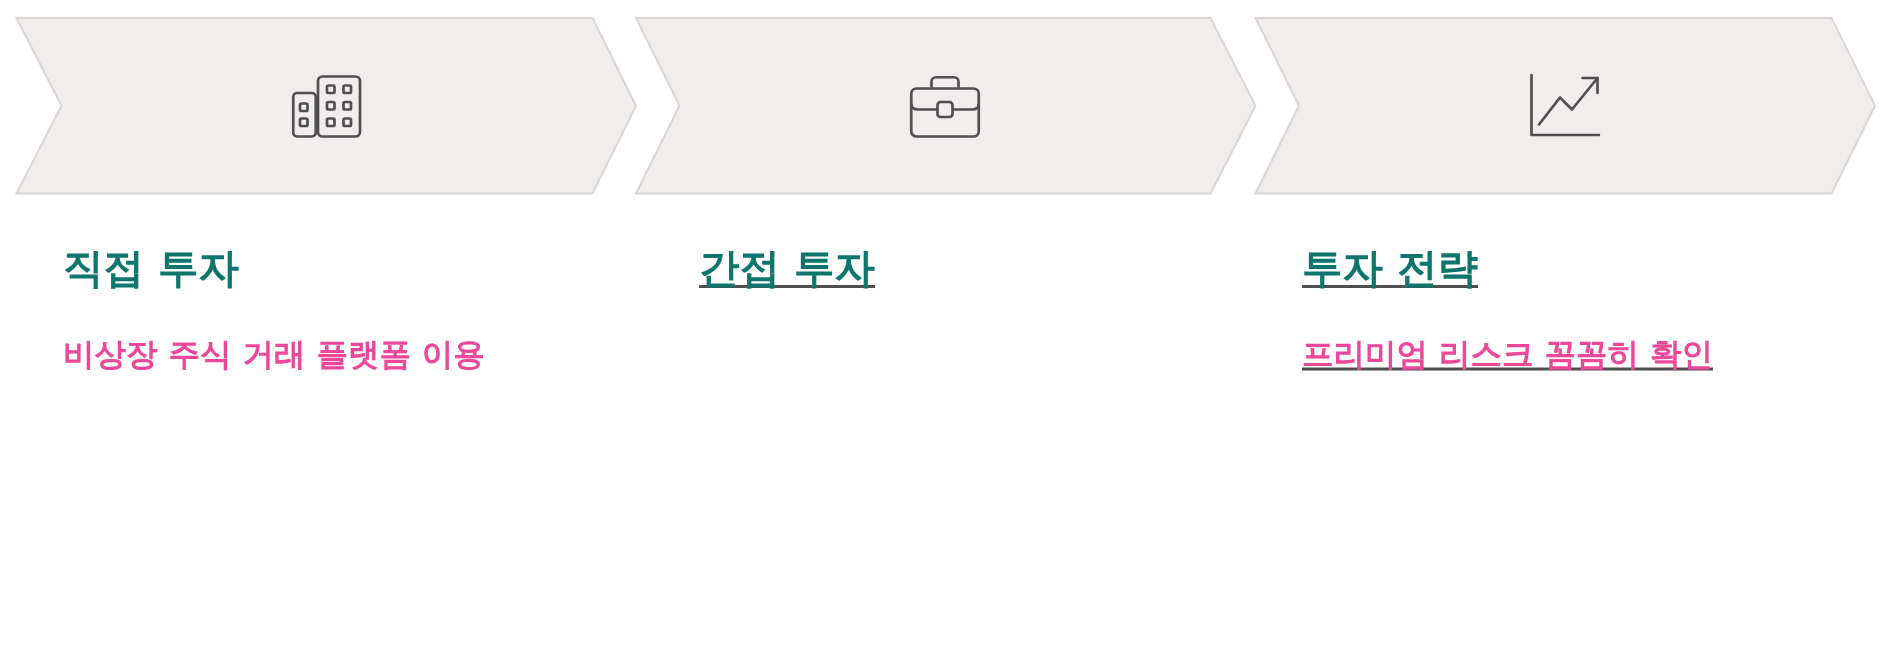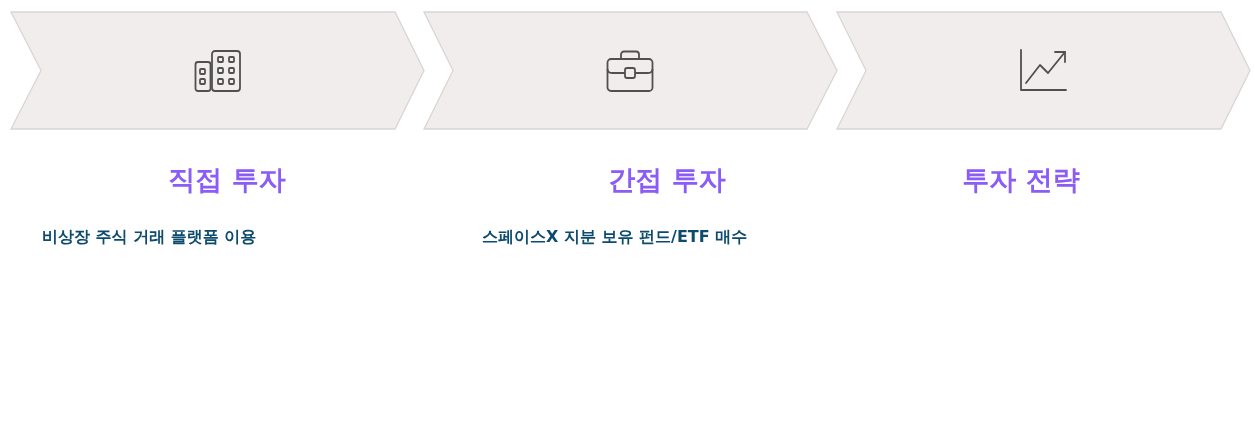--- a/index.html
+++ b/index.html
@@ -35,29 +35,28 @@
   .col {
     position: absolute;
     top: 160px;
     width: 370px;
   }
   .col-title {
     font-size: 27px;
     font-weight: bold;
     line-height: 40px;
     margin: 0 0 14px 0;
-    color: #8b5cf6;
+    color: #0f766e;
     letter-spacing: 0px;
-    text-align: center;
   }
   .col-item {
-    font-size: 16px;
+    font-size: 21px;
     font-weight: bold;
     line-height: 45px;
-    color: #0c4a6e;
+    color: #ec4899;
     margin: 0;
   }
 </style>
 </head>
 <body>
 
 <div class="chevrons">
   <svg class="shape" width="1255" height="140" viewBox="0 0 1255 140">
     <polygon points="11,12 395,12 424,70.5 395,129 11,129 41,70.5" fill="#F0EDEC" stroke="#D9D5D3" stroke-width="1.3"></polygon>
     <polygon points="424,12 807,12 837,70.5 807,129 424,129 453,70.5" fill="#F0EDEC" stroke="#D9D5D3" stroke-width="1.3"></polygon>
@@ -96,20 +95,20 @@
       <path d="M36 3 H46 V13"></path>
     </g>
   </svg>
 </div>
 
 <div class="col" style="left:42px;">
   <div class="col-title">직접 투자</div>
   <div class="col-item">비상장 주식 거래 플랫폼 이용</div>
 </div>
 
-<div class="col" style="left:482px;">
+<div class="col" style="left:466px;text-decoration:underline;">
   <div class="col-title">간접 투자</div>
-  <div class="col-item">스페이스X 지분 보유 펀드/ETF 매수</div>
 </div>
 
-<div class="col" style="left:836px;">
+<div class="col" style="left:868px;text-decoration:underline;">
   <div class="col-title">투자 전략</div>
+  <div class="col-item">프리미엄 리스크 꼼꼼히 확인</div>
 </div>
 
 </body></html>

